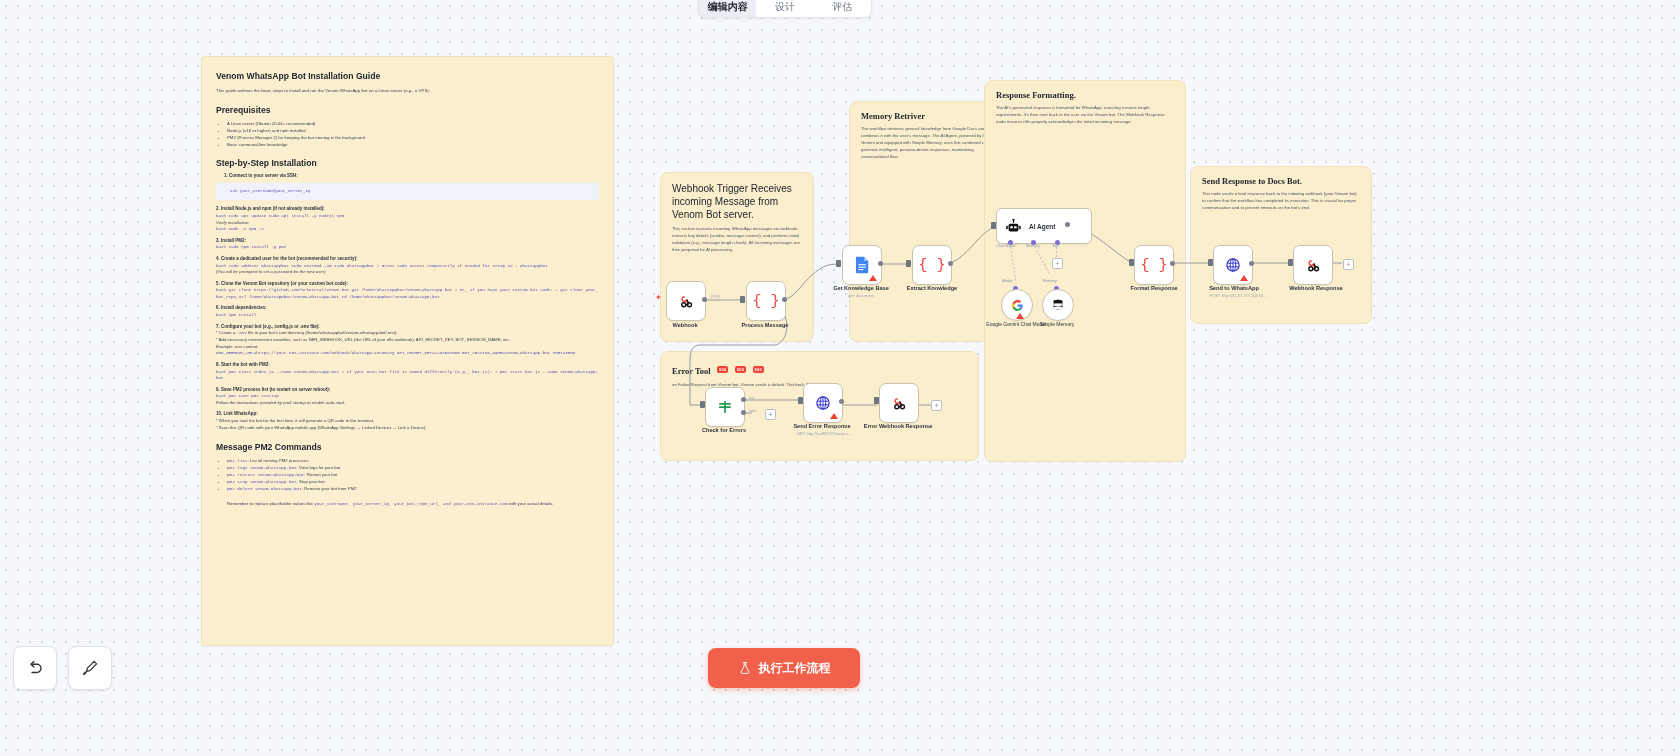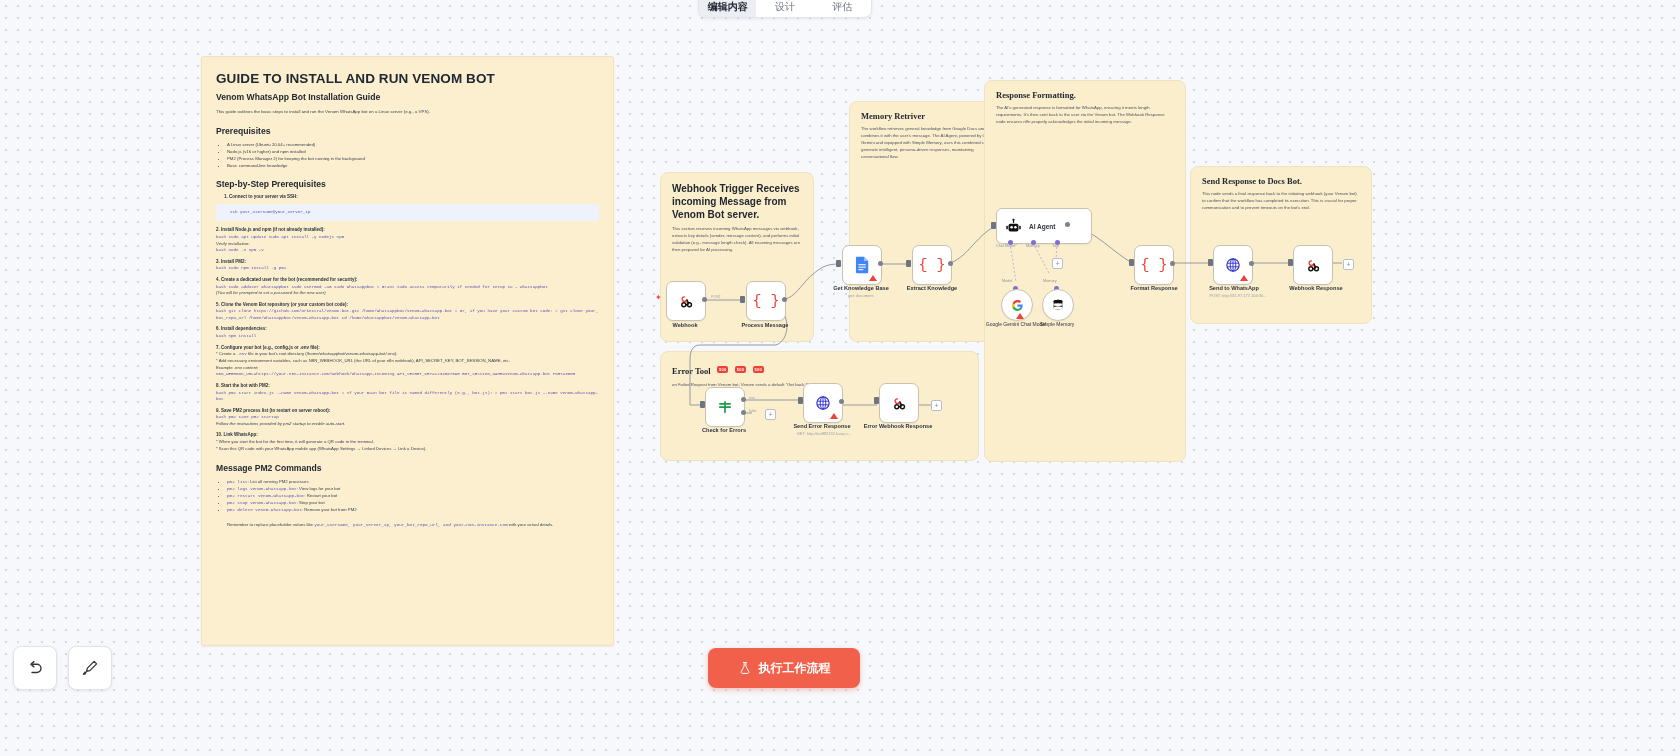--- a/index.html
+++ b/index.html
@@ -50,21 +50,21 @@
   .code-block{
     background:#eef2fb;border-radius:2px;margin:3px 0 6px 0;padding:5px 8px 6px 14px;
   }
   .code-block .mono{color:#5a52b5;}
   .note-line{font-size:4.3px;color:#3b4250;line-height:1.5;display:block;}
   .bullet-line{font-size:4.3px;color:#3b4250;line-height:1.6;display:block;}
   .doc-foot{font-size:4.3px;color:#3b4250;line-height:1.5;margin-top:9px;padding-left:11px;}
   .kb{font-family:"Liberation Mono", monospace;color:#5a52b5;}
   
   .grp{position:absolute;background:#fbeecc;border:1px solid #f0e2be;border-radius:8px;}
-  .grp-title{font-size:10px;font-weight:bold;color:#222831;line-height:1.28;margin:0;}
+  .grp-title{font-size:10px;font-weight:normal;color:#222831;line-height:1.28;margin:0;}
   .grp-desc{font-size:4.3px;color:#4b5160;line-height:1.6;margin:5px 0 0 0;}
   .grp-title-sm{font-size:8.5px;font-weight:bold;color:#222831;margin:0;font-family:Liberation Serif, serif;}
   
   .node{
     position:absolute;width:38px;height:38px;background:#fff;
     border:1px solid #c9c2ae;border-radius:7px;
     display:flex;align-items:center;justify-content:center;
     box-shadow:0 1px 1px rgba(20,25,40,.05);
   }
   .node-wide{width:86px;height:34px;border-radius:6px;justify-content:flex-start;padding-left:8px;gap:7px;}
@@ -120,33 +120,32 @@
     </div>
   <div class="top-tab">
       <span>设计</span>
     </div>
   <div class="top-tab">
       <span>评估</span>
     </div>
 </div>
 
 <div class="doc-card">
-  <h1 class="doc-h1">GUIDE TO INSTALL AND RUN VENOM BOT</h1>
   <h2 class="doc-h2">Venom WhatsApp Bot Installation Guide</h2>
   <p class="doc-p">This guide outlines the basic steps to install and run the Venom WhatsApp bot on a Linux server (e.g., a VPS).</p>
 
   <h3 class="doc-h3">Prerequisites</h3>
   <ul class="doc-ul">
     <li>A Linux server (Ubuntu 20.04+ recommended)</li>
     <li>Node.js (v16 or higher) and npm installed</li>
     <li>PM2 (Process Manager 2) for keeping the bot running in the background</li>
     <li>Basic command-line knowledge</li>
   </ul>
 
-  <h3 class="doc-h3">Step-by-Step Prerequisites</h3>
+  <h3 class="doc-h3">Step-by-Step Installation</h3>
 
   <div class="step">
     <div class="step-title" style="padding-left:8px">1. Connect to your server via SSH:</div>
     <div class="code-block">
       <code class="mono">ssh your_username@your_server_ip</code>
     </div>
   </div>
 
   <div class="step">
     <div class="step-title">2. Install Node.js and npm (if not already installed):</div>

